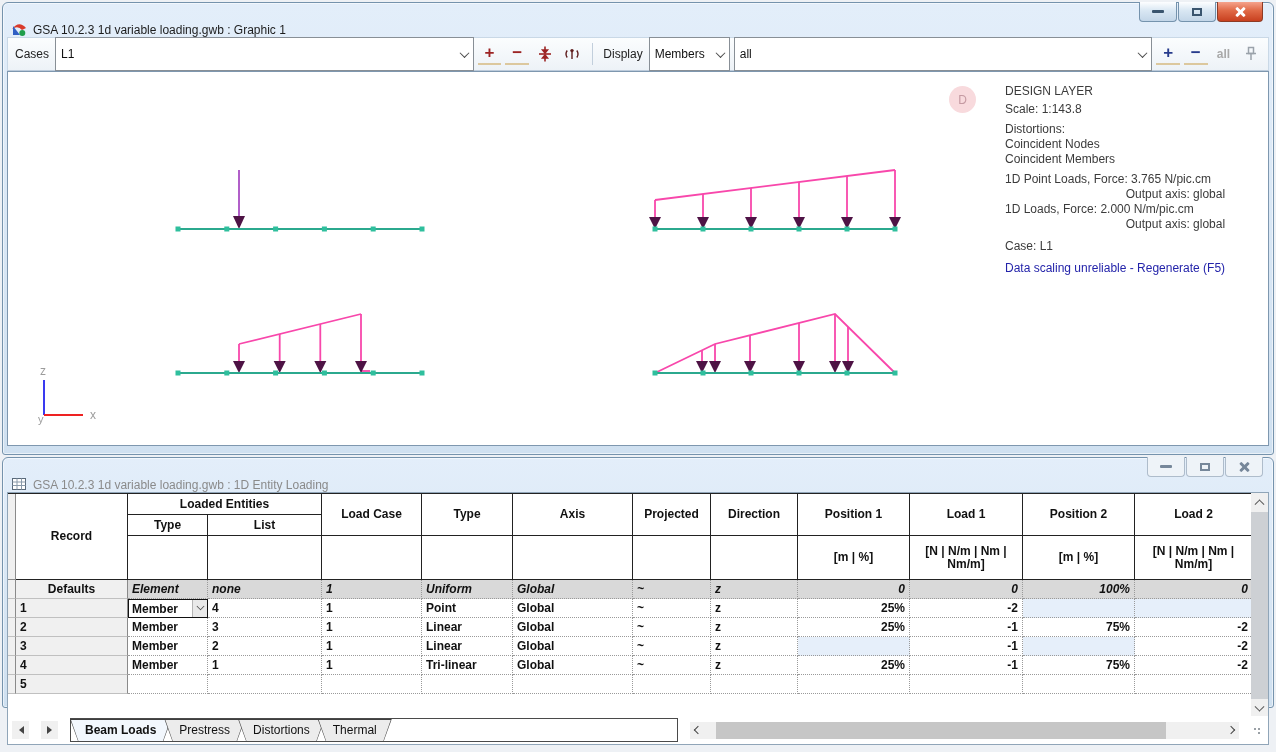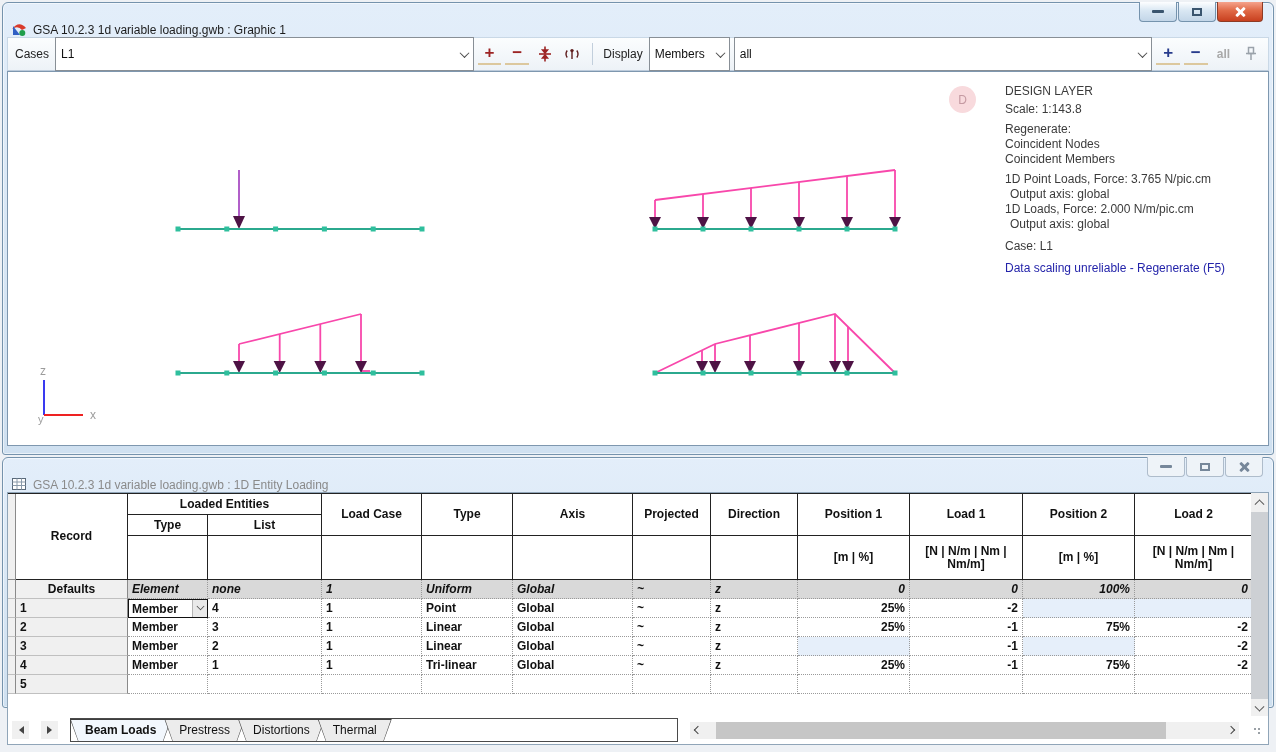--- a/index.html
+++ b/index.html
@@ -46,21 +46,21 @@
   .tbtn.red { color:var(--red_btn); } .tbtn.navy { color:var(--navy_btn); }
   .tbtn.under { border-bottom:2px solid #dcc89e; height:22px; }
   .tbtn.gray { color:#a9a9a9; font-size:12px; }
   .tsep { width:1px; height:22px; background:#c2cfdc; margin:0 4px; }
   .gclient { position:relative; height:375px; background:#fff; border:1px solid #7e97af; overflow:hidden; }
   .gclient svg { position:absolute; inset:0; }
 
   .legend { position:absolute; left:997px; top:12px; line-height:15px; color:#3b3b3b; }
   .legend div { white-space:nowrap; }
   .lg-gap2 { margin-top:3px; } .lg-gap4 { margin-top:5px; } .lg-gap6 { margin-top:7px; }
-  .lg-ind { padding-left:5px; }
+  .lg-ind { padding-left:5px;text-align:right; }
   .lg-warn { color:var(--warning); }
   .dbadge { position:absolute; left:941px; top:14px; width:27px; height:27px; border-radius:50%;
             background:#f8dadd; color:#c59aa2; display:flex; align-items:center; justify-content:center;
             font-size:12px; }
 
   
   #twin { left:2px; top:457px; width:1272px; height:251px; }
   .tclient { position:relative; height:253px; background:#fff; border:1px solid #90a5b8; overflow:hidden;
              --cols:8px 112px 80px 114px 100px 91px 120px 78px 87px 112px 113px 112px 118px; }
   .ghead { display:grid; grid-template-columns:var(--cols); grid-template-rows:21px 21px 44px;
@@ -307,21 +307,21 @@
         <text x="32" y="303" fill="#9c9c9c" font-size="12">z</text>
         <text x="82" y="347" fill="#9c9c9c" font-size="12">x</text>
         <text x="30" y="351" fill="#9c9c9c" font-size="11">y</text>
       </g>
     </svg>
 
     <div class="dbadge">D</div>
     <div class="legend">
       <div>DESIGN LAYER</div>
       <div class="lg-gap2">Scale: 1:143.8</div>
-      <div class="lg-gap4">Regenerate:</div>
+      <div class="lg-gap4">Distortions:</div>
       <div>Coincident Nodes</div>
       <div>Coincident Members</div>
       <div class="lg-gap4">1D Point Loads, Force: 3.765 N/pic.cm</div>
       <div class="lg-ind">Output axis: global</div>
       <div>1D Loads, Force: 2.000 N/m/pic.cm</div>
       <div class="lg-ind">Output axis: global</div>
       <div class="lg-gap6">Case: L1</div>
       <div class="lg-gap6 lg-warn">Data scaling unreliable - Regenerate (F5)</div>
     </div>
   </div>

